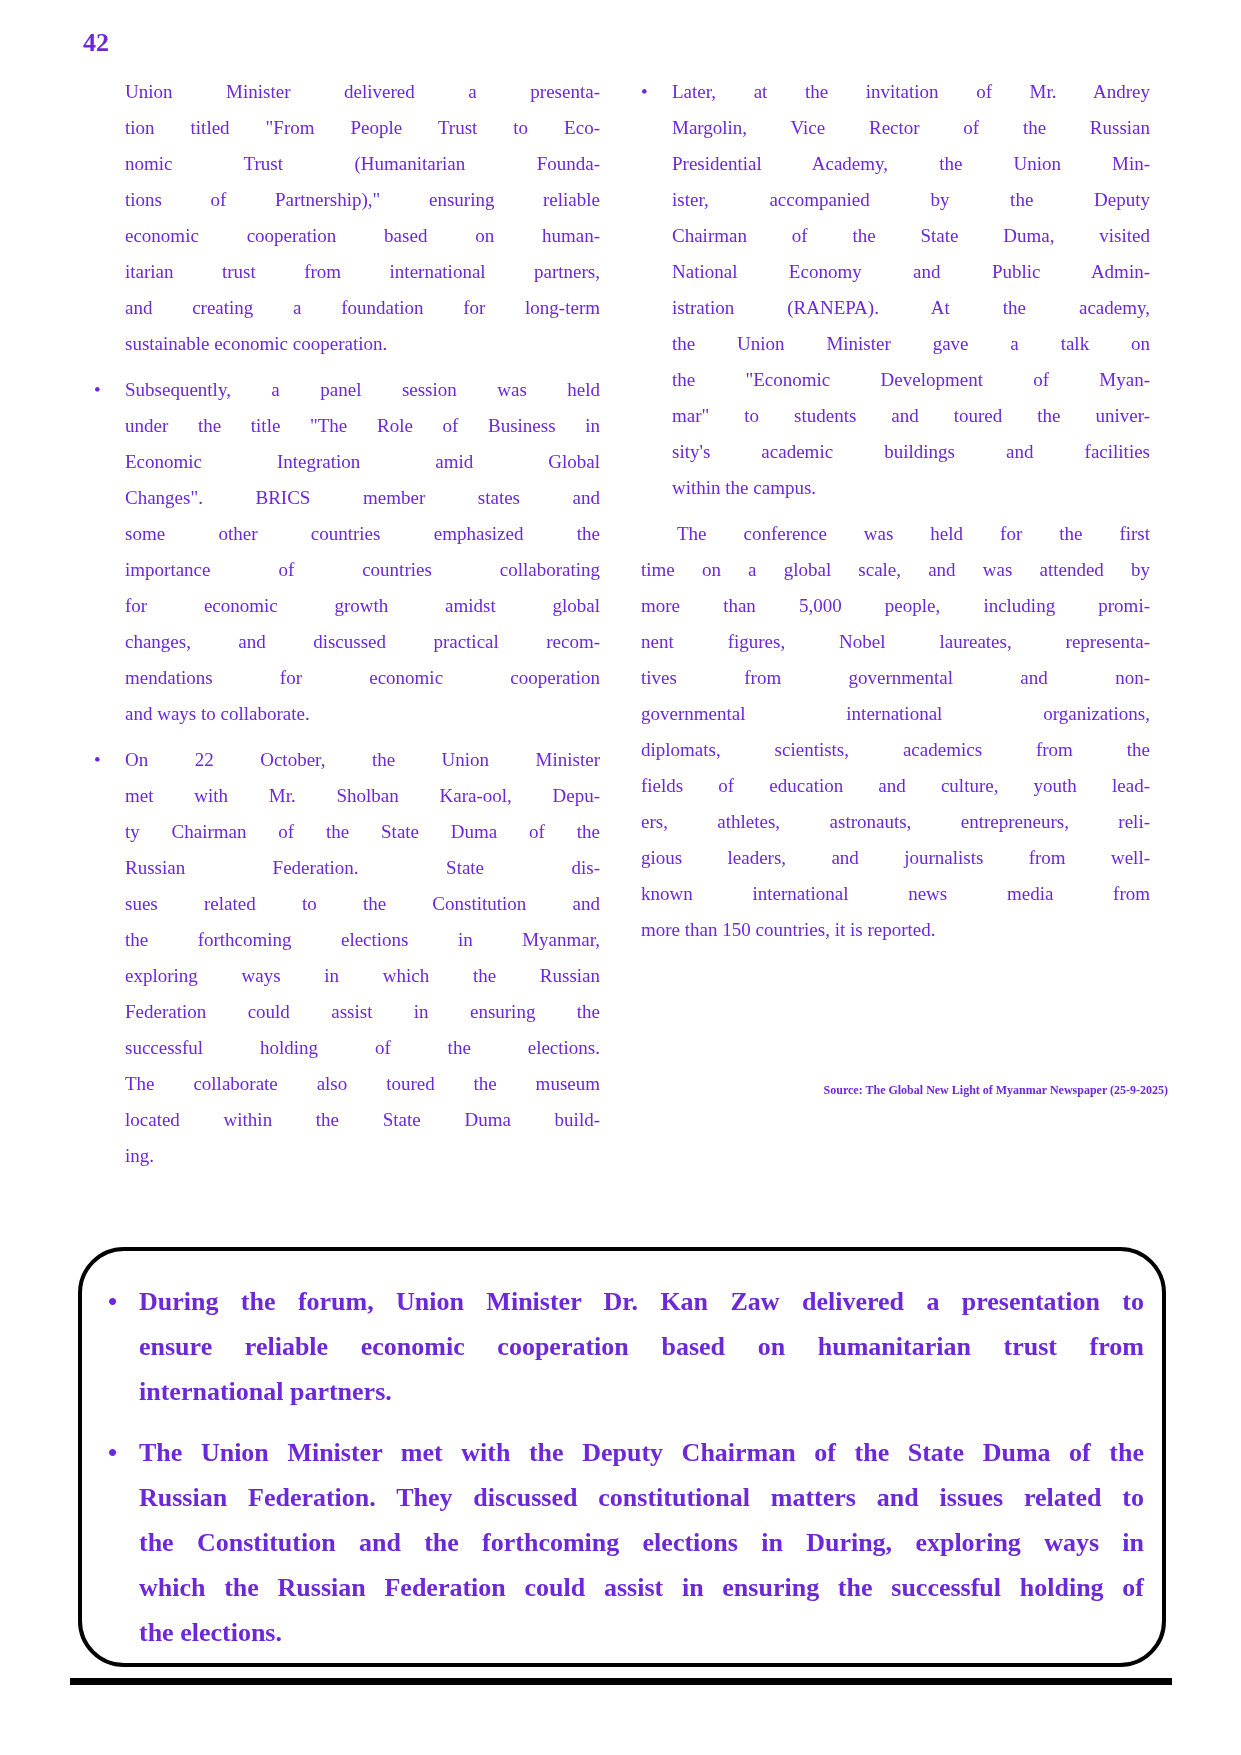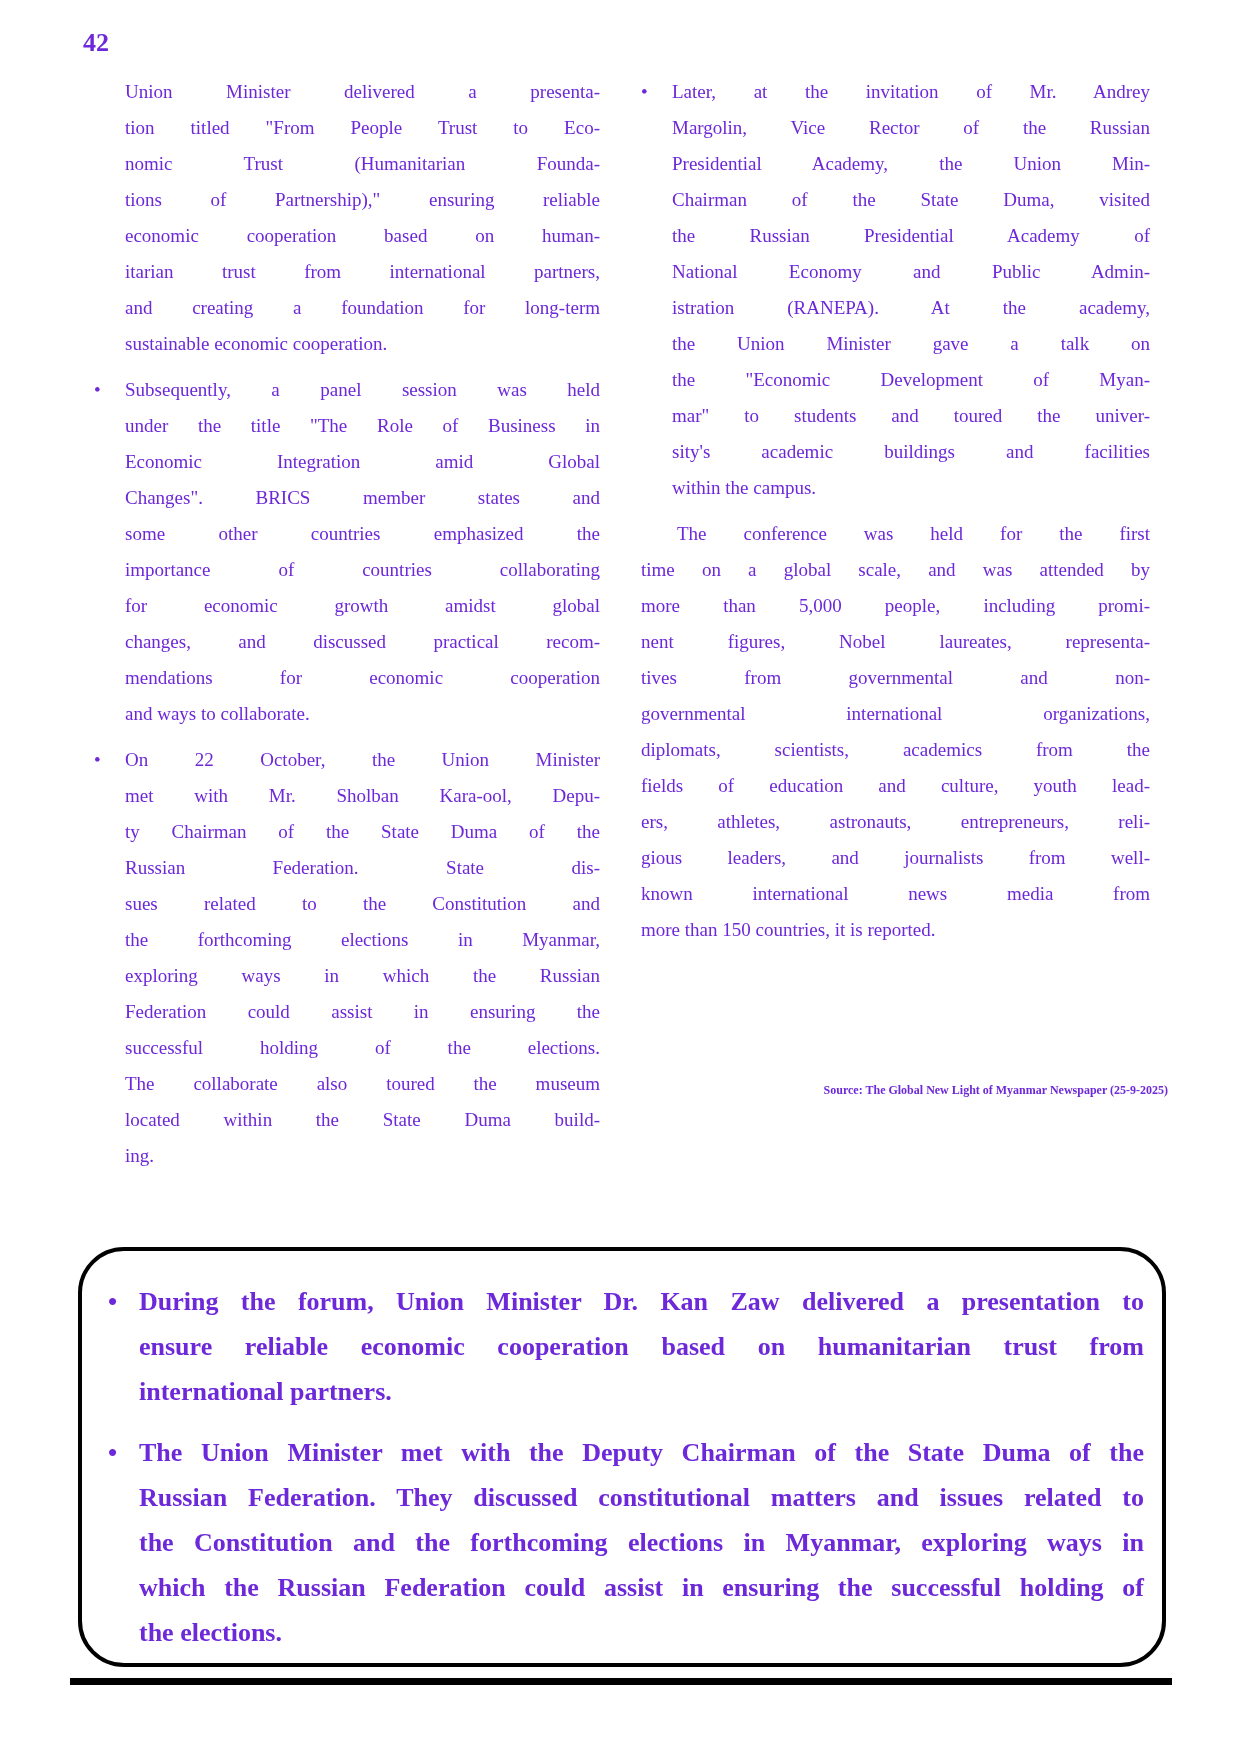--- a/index.html
+++ b/index.html
@@ -108,22 +108,22 @@
         <div class="line">located within the State Duma build-</div>
         <div class="line last">ing.</div>
       </div>
     </div>
   <div class="col" id="col-right">
       <div class="para bullet">
         <span class="bullet-glyph">•</span>
         <div class="line">Later, at the invitation of Mr. Andrey</div>
         <div class="line">Margolin, Vice Rector of the Russian</div>
         <div class="line">Presidential Academy, the Union Min-</div>
+        <div class="line">ister, accompanied by the Deputy</div>
         <div class="line">Chairman of the State Duma, visited</div>
-        <div class="line">the Russian Presidential Academy of</div>
         <div class="line">National Economy and Public Admin-</div>
         <div class="line">istration (RANEPA). At the academy,</div>
         <div class="line">the Union Minister gave a talk on</div>
         <div class="line">the "Economic Development of Myan-</div>
         <div class="line">mar" to students and toured the univer-</div>
         <div class="line">sity's academic buildings and facilities</div>
         <div class="line last">within the campus.</div>
       </div>
       <div class="para indent">
         <div class="line first-indent">The conference was held for the first</div>
@@ -147,20 +147,20 @@
       <div class="box-para">
         <span class="bullet-glyph">•</span>
         <div class="line">During the forum, Union Minister Dr. Kan Zaw delivered a presentation to</div>
         <div class="line">ensure reliable economic cooperation based on humanitarian trust from</div>
         <div class="line last">international partners.</div>
       </div>
       <div class="box-para">
         <span class="bullet-glyph">•</span>
         <div class="line">The Union Minister met with the Deputy Chairman of the State Duma of the</div>
         <div class="line">Russian Federation. They discussed constitutional matters and issues related to</div>
-        <div class="line">the Constitution and the forthcoming elections in Myanmar, exploring ways in</div>
+        <div class="line">the Constitution and the forthcoming elections in During, exploring ways in</div>
         <div class="line">which the Russian Federation could assist in ensuring the successful holding of</div>
         <div class="line last">the elections.</div>
       </div>
     </div>
 
   <div class="bottom-rule"></div>
 </div>
 
 </body></html>

